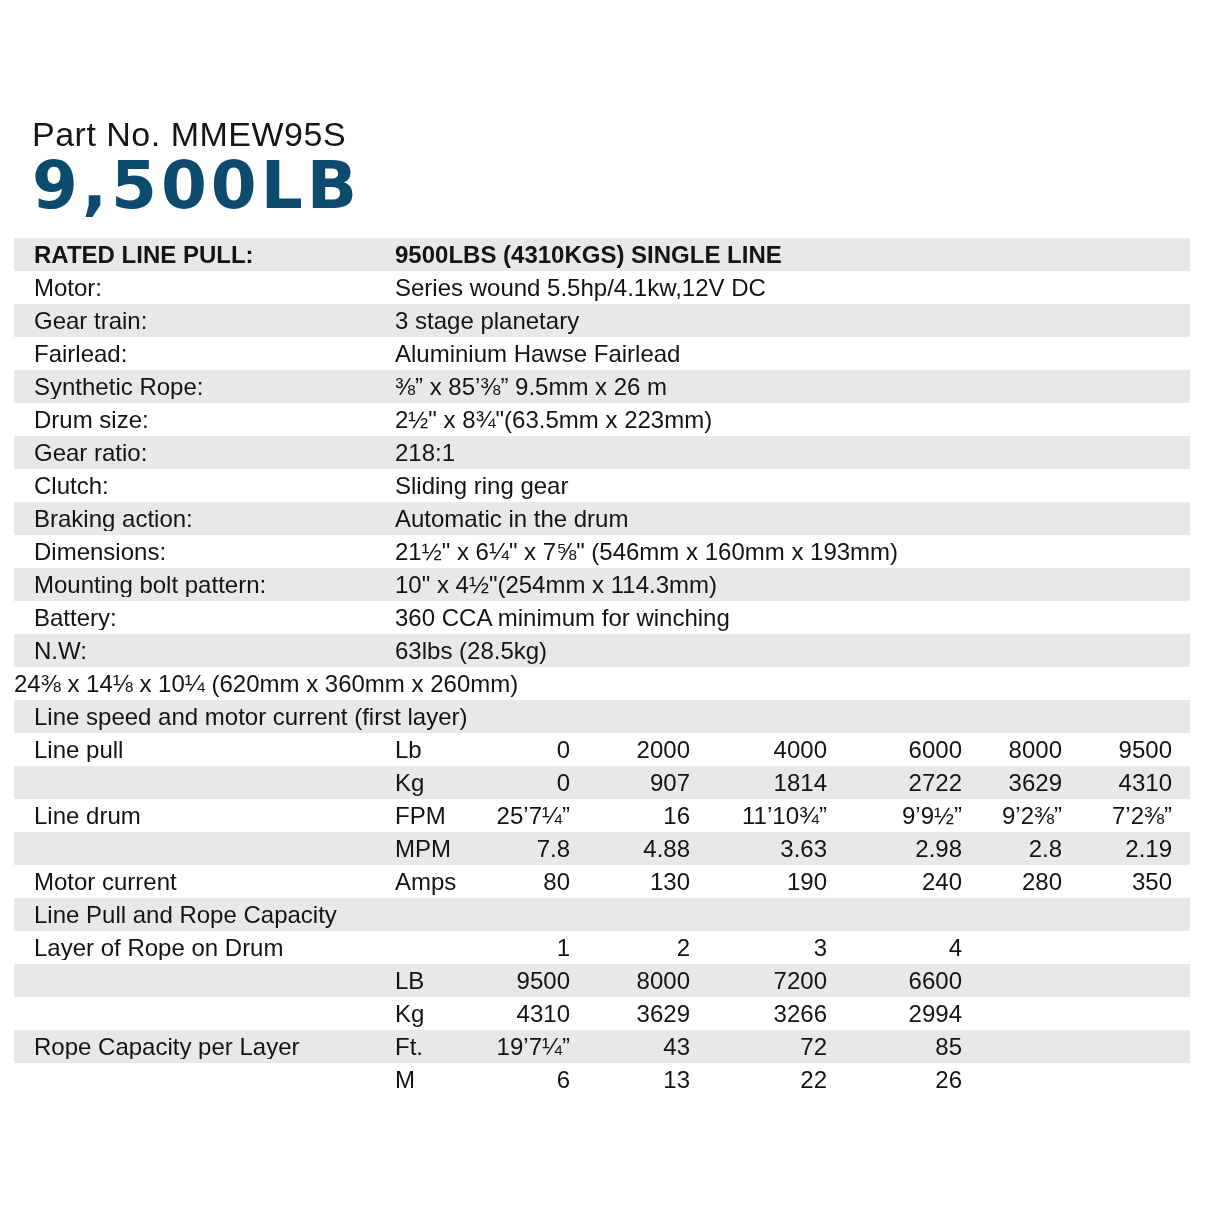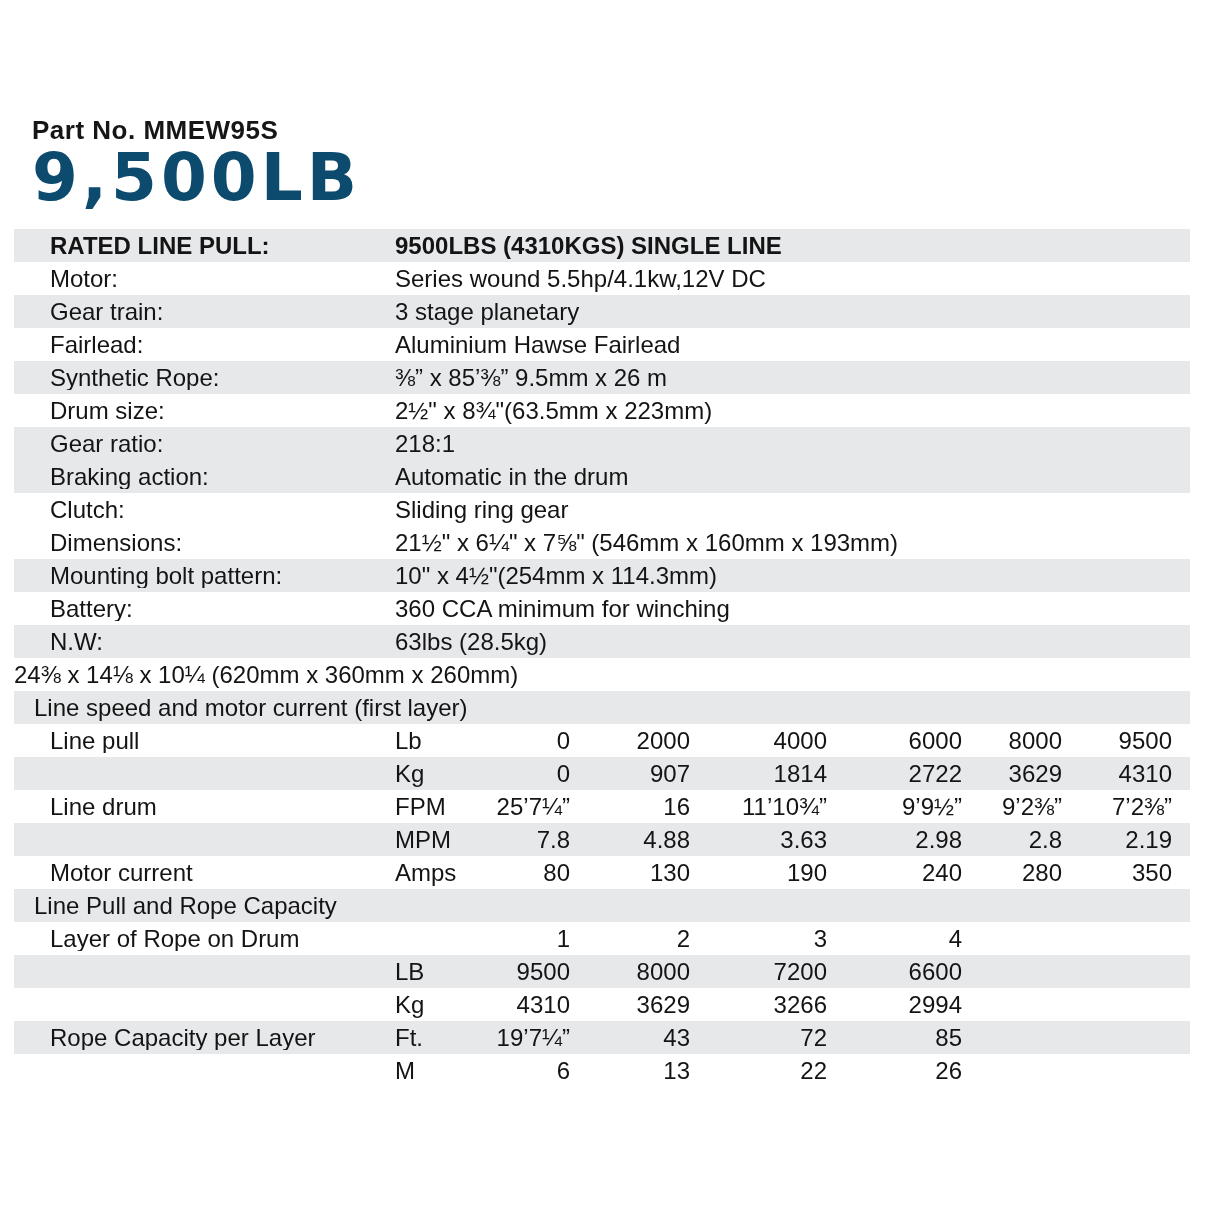--- a/index.html
+++ b/index.html
@@ -6,22 +6,22 @@
   html, body {
     width: 1214px; height: 1214px;
     background: #ffffff;
     color: #141414;
     font-family: "Liberation Sans", "DejaVu Sans", sans-serif;
   }
   .page { padding-top: 116px; }
 
   .title-block { margin-left: 32px; }
   .part-no {
-    font-size: 26px;
-    font-weight: 700;
+    font-size: 34px;
+    font-weight: 400;
     letter-spacing: 0.5px;
     line-height: 1.1;
     color: #161616;
   }
   .headline {
     font-family: "DejaVu Sans", "Liberation Sans", sans-serif;
     font-size: 66px;
     font-weight: 700;
     letter-spacing: 4px;
     line-height: 0.95;
@@ -33,21 +33,21 @@
   .row {
     display: flex;
     height: 33px;
     align-items: center;
     font-size: 24px;
     line-height: 1;
     white-space: nowrap;
   }
   .row.g { background: #E7E8EA; }
   .row.b { font-weight: 700; }
-  .lab { width: 381px; padding-left: 36px; overflow: hidden; }
+  .lab { width: 381px; padding-left: 20px; overflow: hidden; }
   .val { flex: 1; }
   .section-title { padding-left: 20px; flex: 1; }
   .unit { width: 65px; }
   .n { text-align: right; }
   .n1 { width: 110px; }
   .n2 { width: 120px; }
   .n3 { width: 137px; }
   .n4 { width: 135px; }
   .n5 { width: 100px; }
   .n6 { width: 110px; }
@@ -85,27 +85,27 @@
       <div class="val">⅜” x 85’⅜” 9.5mm x 26 m</div>
     </div>
     <div class="row">
       <div class="lab">Drum size:</div>
       <div class="val">2½" x 8¾"(63.5mm x 223mm)</div>
     </div>
     <div class="row g">
       <div class="lab">Gear ratio:</div>
       <div class="val">218:1</div>
     </div>
+    <div class="row">
+      <div class="lab">Clutch:</div>
+      <div class="val">Sliding ring gear</div>
+    </div>
     <div class="row g">
       <div class="lab">Braking action:</div>
       <div class="val">Automatic in the drum</div>
-    </div>
-    <div class="row">
-      <div class="lab">Clutch:</div>
-      <div class="val">Sliding ring gear</div>
     </div>
     <div class="row">
       <div class="lab">Dimensions:</div>
       <div class="val">21½" x 6¼" x 7⅝" (546mm x 160mm x 193mm)</div>
     </div>
     <div class="row g">
       <div class="lab">Mounting bolt pattern:</div>
       <div class="val">10" x 4½"(254mm x 114.3mm)</div>
     </div>
     <div class="row">

